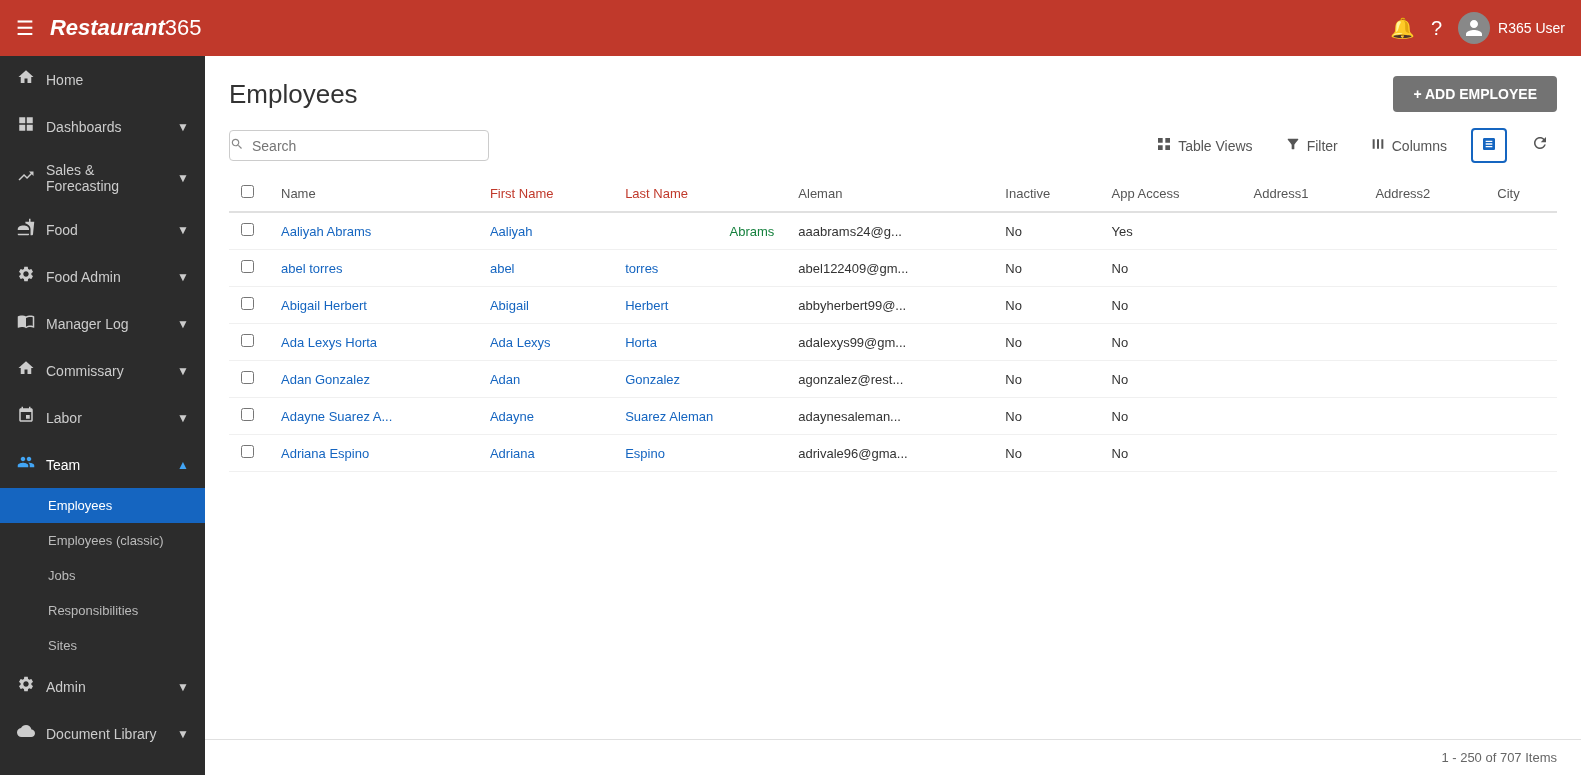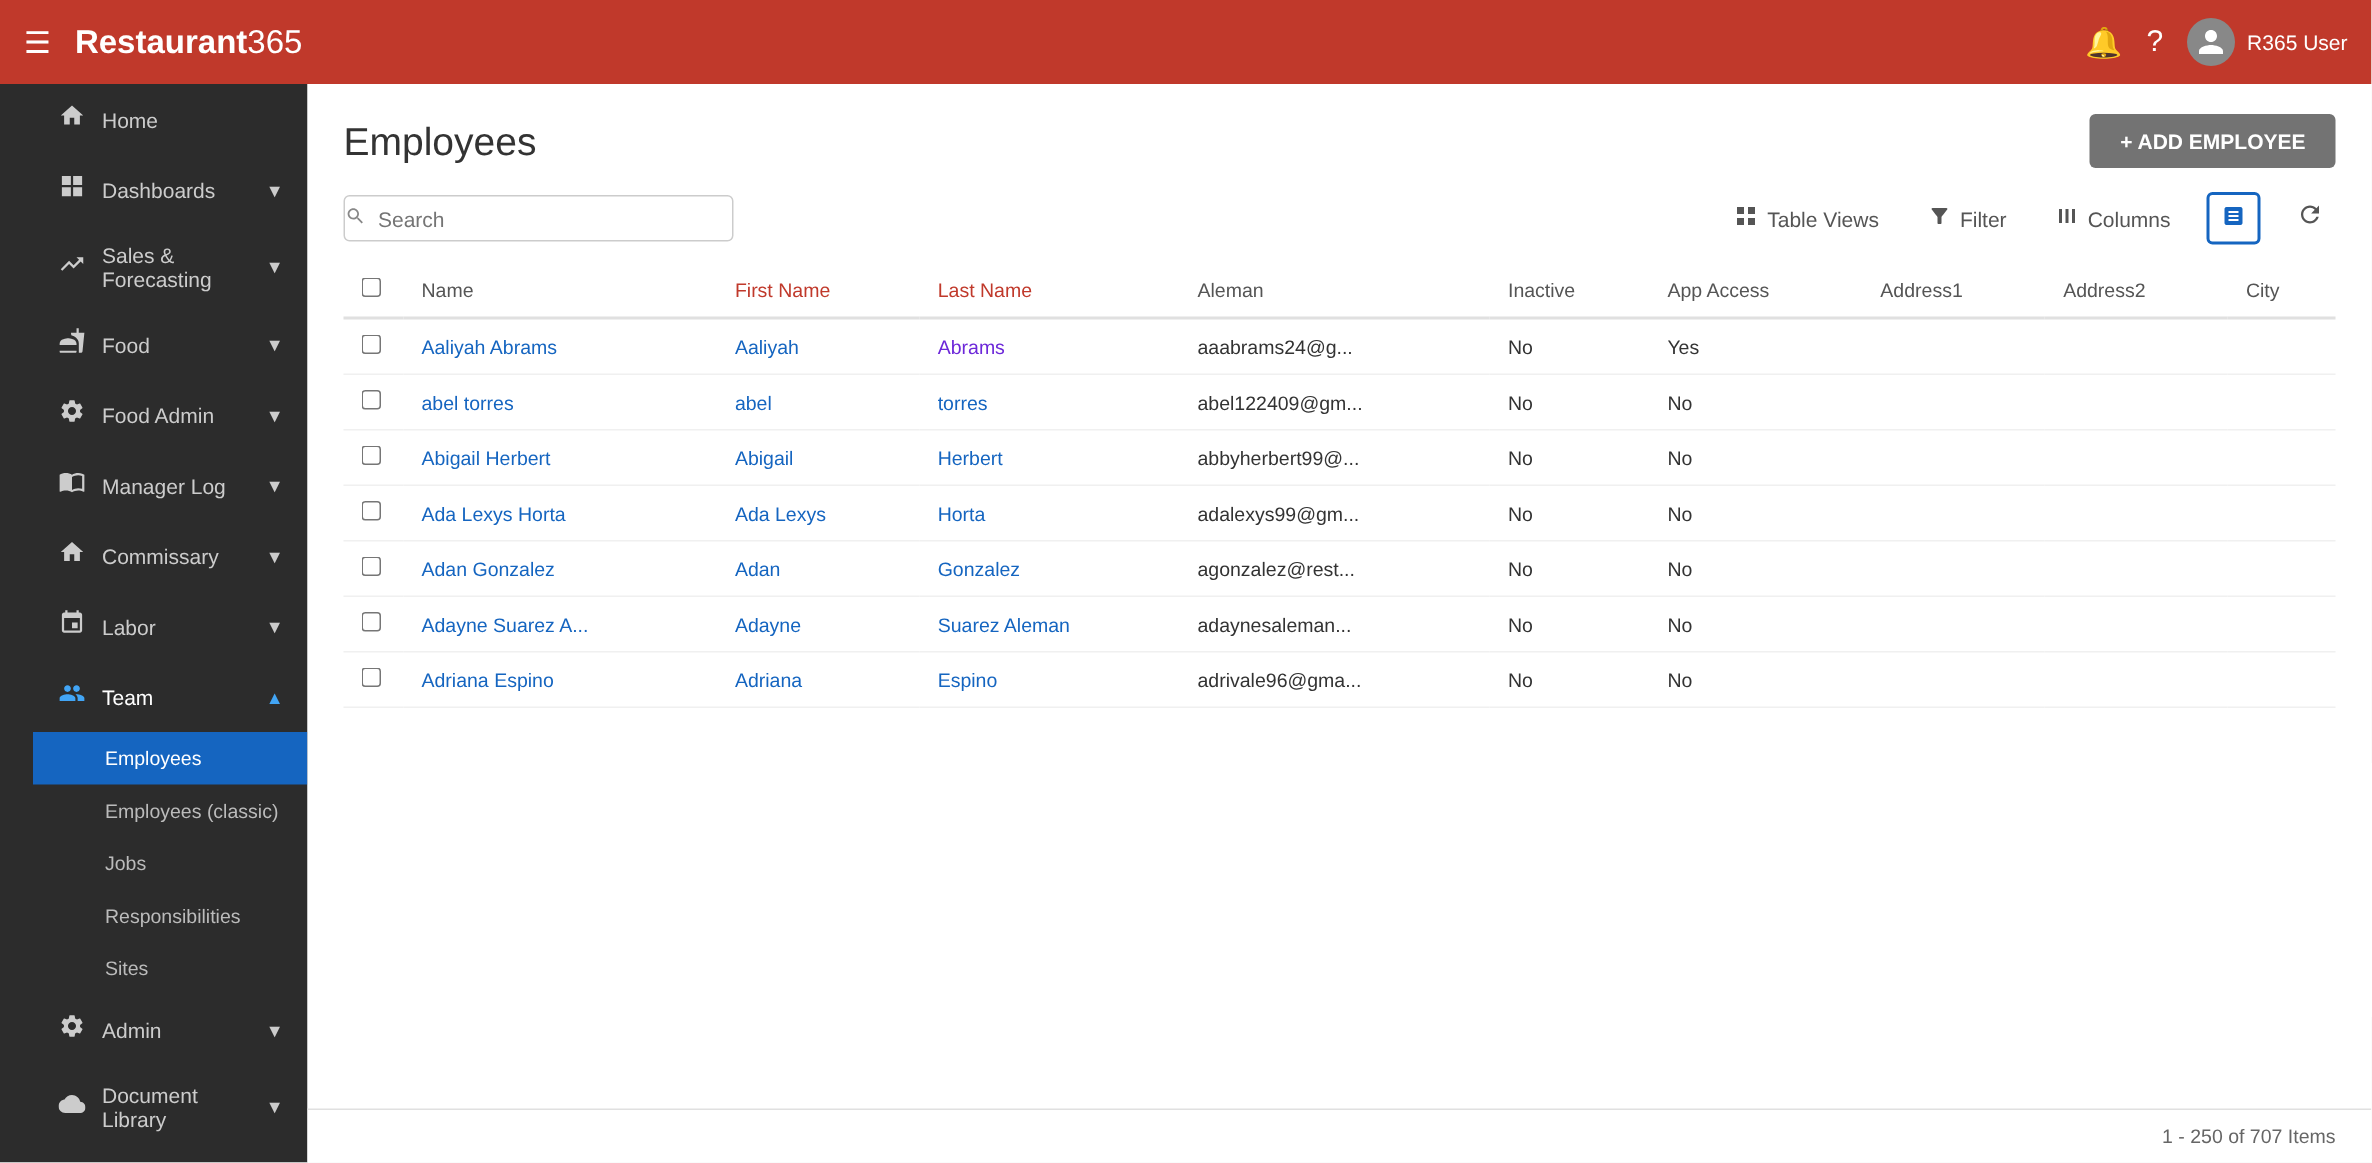--- a/index.html
+++ b/index.html
@@ -29,21 +29,20 @@
 
     
     .sidebar {
       width: 205px;
       background: #2c2c2c;
       color: #ccc;
       display: flex;
       flex-direction: column;
       flex-shrink: 0;
       overflow-y: auto;
-      padding-left: 22px;
     }
     .sidebar-item {
       display: flex;
       align-items: center;
       padding: 12px 16px;
       cursor: pointer;
       gap: 10px;
       font-size: 14px;
       color: #ccc;
       position: relative;
@@ -197,21 +196,21 @@
     
     .table-container::-webkit-scrollbar { width: 6px; }
     .table-container::-webkit-scrollbar-thumb { background: #ccc; border-radius: 3px; }
   </style>
 </head>
 <body>
 
 <nav class="top-nav">
   <span class="menu-icon">☰</span>
   <div class="brand">
-    <span style="font-weight:700;">Restaurant</span><span style="font-weight:300;">365</span>
+    <span style="font-weight:700;font-style:italic;">Restaurant</span><span style="font-weight:300;">365</span>
   </div>
   <div class="nav-icons">
     <button class="icon-btn" title="Notifications">🔔</button>
     <button class="icon-btn" title="Help">?</button>
     <div class="user-info">
       <div class="user-avatar">
         <svg width="20" height="20" viewBox="0 0 24 24" fill="white">
             <path d="M12 12c2.7 0 4.8-2.1 4.8-4.8S14.7 2.4 12 2.4 7.2 4.5 7.2 7.2 9.3 12 12 12zm0 2.4c-3.2 0-9.6 1.6-9.6 4.8v2.4h19.2v-2.4c0-3.2-6.4-4.8-9.6-4.8z"></path>
           </svg>
       </div>
@@ -422,21 +421,21 @@
             <th class="plain">City</th>
           </tr>
         </thead>
         <tbody id="table-body">
         <tr>
       <td class="checkbox-col">
         <input type="checkbox" style="">
       </td>
       <td style="color:#1565c0;cursor:pointer;">Aaliyah Abrams</td>
       <td style="color:#1565c0;cursor:pointer;">Aaliyah</td>
-      <td style="color:#6d28d9;cursor:pointer;">Abrams</td>
+      <td style="color:#15803d;cursor:pointer;text-align:right;">Abrams</td>
       <td>aaabrams24@g...</td>
       <td>No</td>
       <td>Yes</td>
       <td></td>
       <td></td>
       <td></td>
     </tr>
             <tr>
       <td class="checkbox-col">
         <input type="checkbox" style="">

